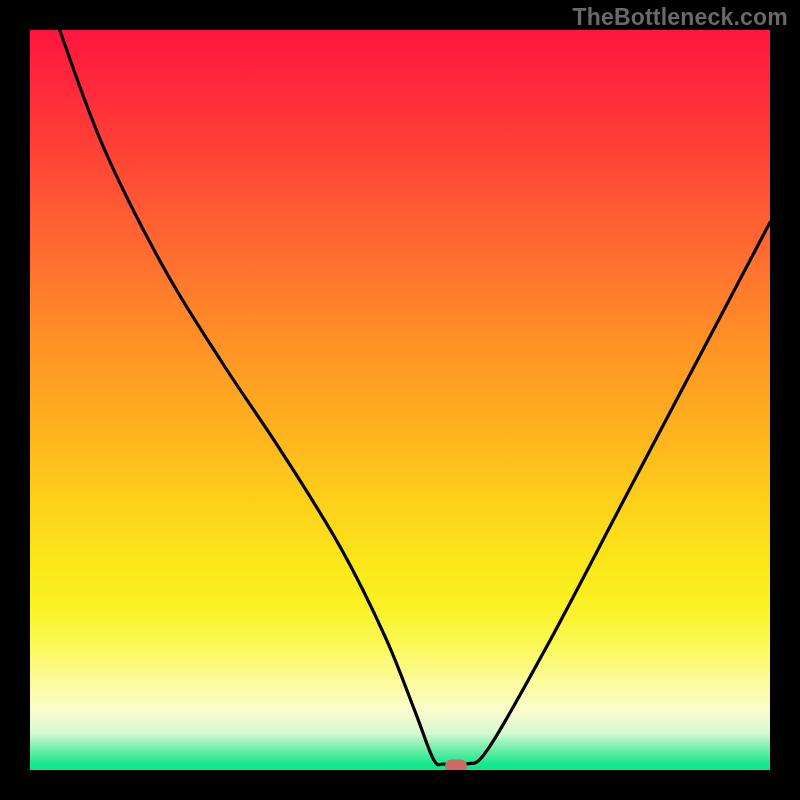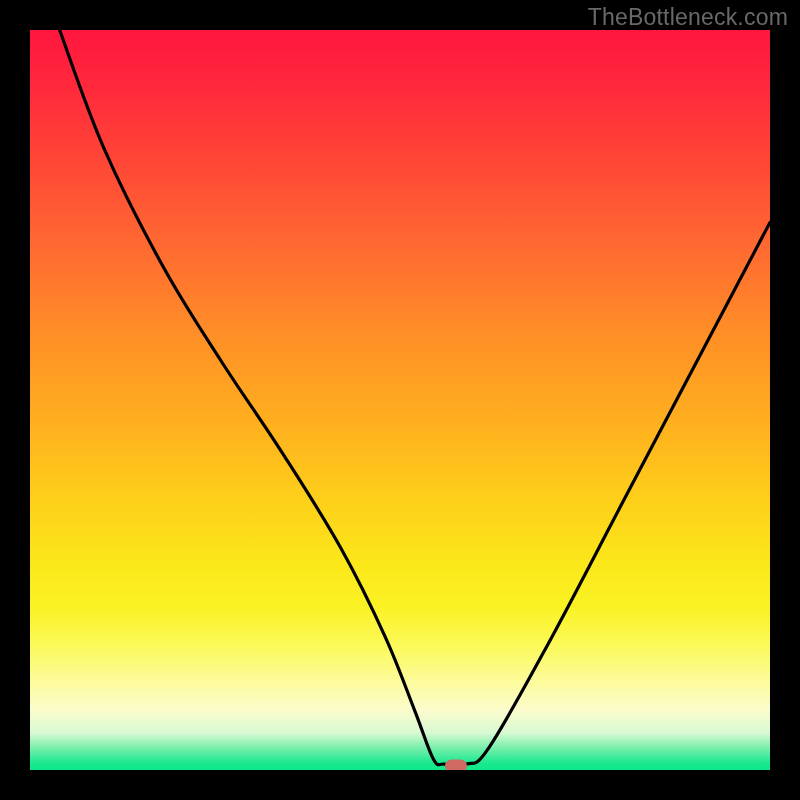--- a/index.html
+++ b/index.html
@@ -16,21 +16,21 @@
     width: 800px;
     height: 800px;
     background: #000;
   }
   .watermark {
     position: absolute;
     top: 4px;
     right: 12px;
     color: #696969;
     font-size: 23px;
-    font-weight: 400;
+    font-weight: 700;
     letter-spacing: 0.2px;
     z-index: 3;
   }
   .plot-area {
     position: absolute;
     left: 30px;
     top: 30px;
     width: 740px;
     height: 740px;
     background: linear-gradient(to bottom,

